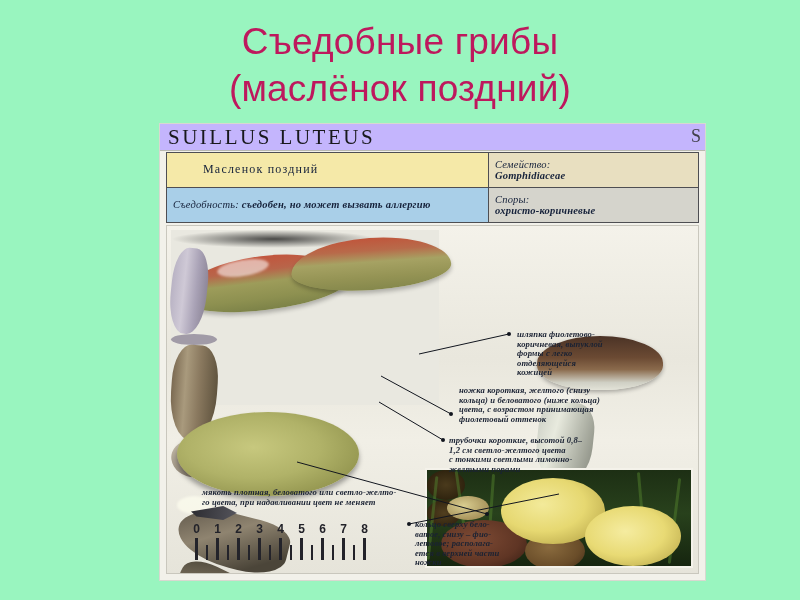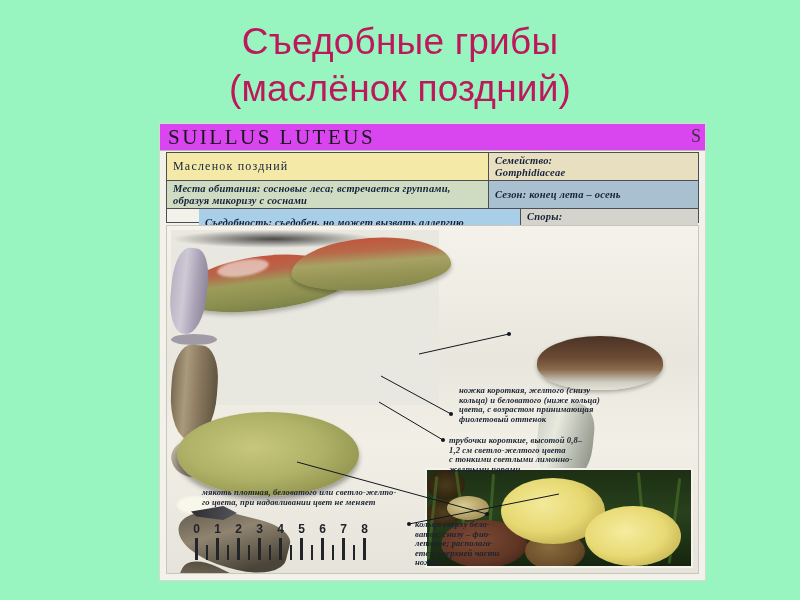--- a/index.html
+++ b/index.html
@@ -24,21 +24,21 @@
   #poster{
     position:absolute;left:160px;top:124px;
     width:545px;height:456px;
     background:#f2f1ea;
     overflow:hidden;
     box-shadow:0 0 0 1px #d8d8d0;
   }
   
   #latin-band{
     position:absolute;left:0;top:0;width:545px;height:26px;
-    background:#d946ef;
+    background:#c4b5fd;
     border-bottom:1px solid #b9b9b0;
   }
   #latin-name{
     position:absolute;left:8px;top:1px;
     font-family:"Liberation Serif", serif;
     font-size:21px;letter-spacing:2.5px;
     color:#18181c;font-weight:400;
   }
   #latin-corner{
     position:absolute;right:4px;top:2px;
@@ -47,21 +47,21 @@
   }
   
   #info-table{
     position:absolute;left:6px;top:28px;
     width:533px;height:71px;
     border:1px solid #4e4e52;
     box-sizing:border-box;
     display:flex;flex-direction:column;
   }
   .info-row{display:flex;flex:1 1 0;border-bottom:1px solid #4e4e52;}
-  .info-row:last-child{border-bottom:none;margin-left:32px;}
+  .info-row:last-child{border-bottom:none;}
   .cell-left{
     width:322px;box-sizing:border-box;
     border-right:1px solid #4e4e52;
     padding:2px 6px;display:flex;align-items:center;
   }
   .cell-right{
     flex:1;box-sizing:border-box;
     padding:2px 6px;display:flex;align-items:center;
   }
   .r1 .cell-left{background:#f5e9a8;}
@@ -70,22 +70,22 @@
   .r2 .cell-right{background:#a8c0cf;}
   .r3 .cell-left{background:#a9cfe8;}
   .r3 .cell-right{background:#d5d4cc;}
   .tx{
     font-family:"Liberation Serif", serif;
     font-style:italic;font-weight:bold;
     font-size:10.5px;line-height:11.5px;
     color:#15213a;
     letter-spacing:.2px;
   }
-  .tx.plain{font-weight:normal;font-style:normal;font-size:12px;letter-spacing:1.2px;}
-  .tx .lbl{font-weight:bold;text-align:center;}
+  .tx.plain{font-weight:normal;font-style:normal;font-size:12px;letter-spacing:1.2px;margin-left:30px;}
+  .tx .lbl{font-weight:normal;text-align:center;}
   
   #plate{
     position:absolute;left:6px;top:101px;
     width:533px;height:349px;
     background:#eceae1;
     border:1px solid #c9c7bd;
     box-sizing:border-box;
     overflow:hidden;
   }
   
@@ -273,28 +273,20 @@
 
     <div class="info-row r1">
       <div class="cell-left">
         <span class="tx plain">Масленок поздний</span>
       </div>
       <div class="cell-right">
         <span class="tx"><span class="lbl">Семейство:</span><br><span>Gomphidiaceae</span></span>
       </div>
     </div>
 
-    <div class="info-row r2">
-      <div class="cell-left">
-        <span class="tx"><span class="lbl">Места обитания:</span> <span>сосновые леса; встречается группами, образуя микоризу с соснами</span></span>
-      </div>
-      <div class="cell-right">
-        <span class="tx"><span class="lbl">Сезон:</span> <span>конец лета – осень</span></span>
-      </div>
-    </div>
 
     <div class="info-row r3">
       <div class="cell-left">
         <span class="tx"><span class="lbl">Съедобность:</span> <span>съедобен, но может вызвать аллергию</span></span>
       </div>
       <div class="cell-right">
         <span class="tx"><span class="lbl">Споры:</span><br><span>охристо-коричневые</span></span>
       </div>
     </div>
 
@@ -370,20 +362,25 @@
           <div class="rnum" style="left: 74.5px;">3</div>
           <div class="rnum" style="left: 95.5px;">4</div>
           <div class="rnum" style="left: 116.5px;">5</div>
           <div class="rnum" style="left: 137.5px;">6</div>
           <div class="rnum" style="left: 158.5px;">7</div>
           <div class="rnum" style="left: 179.5px;">8</div>
         </div>
     </div>
 
     <div class="bullet" id="bul-cap"></div>
+    <div class="anno" id="anno-cap">шляпка фиолетово-
+коричневая, выпуклой
+формы с легко
+отделяющейся
+кожицей</div>
 
     <div class="bullet" id="bul-stem"></div>
     <div class="anno" id="anno-stem">ножка короткая, желтого (снизу
 кольца) и беловатого (ниже кольца)
 цвета, с возрастом принимающая
 фиолетовый оттенок</div>
 
     <div class="bullet" id="bul-tube"></div>
     <div class="anno" id="anno-tube">трубочки короткие, высотой 0,8–
 1,2 см светло-желтого цвета

